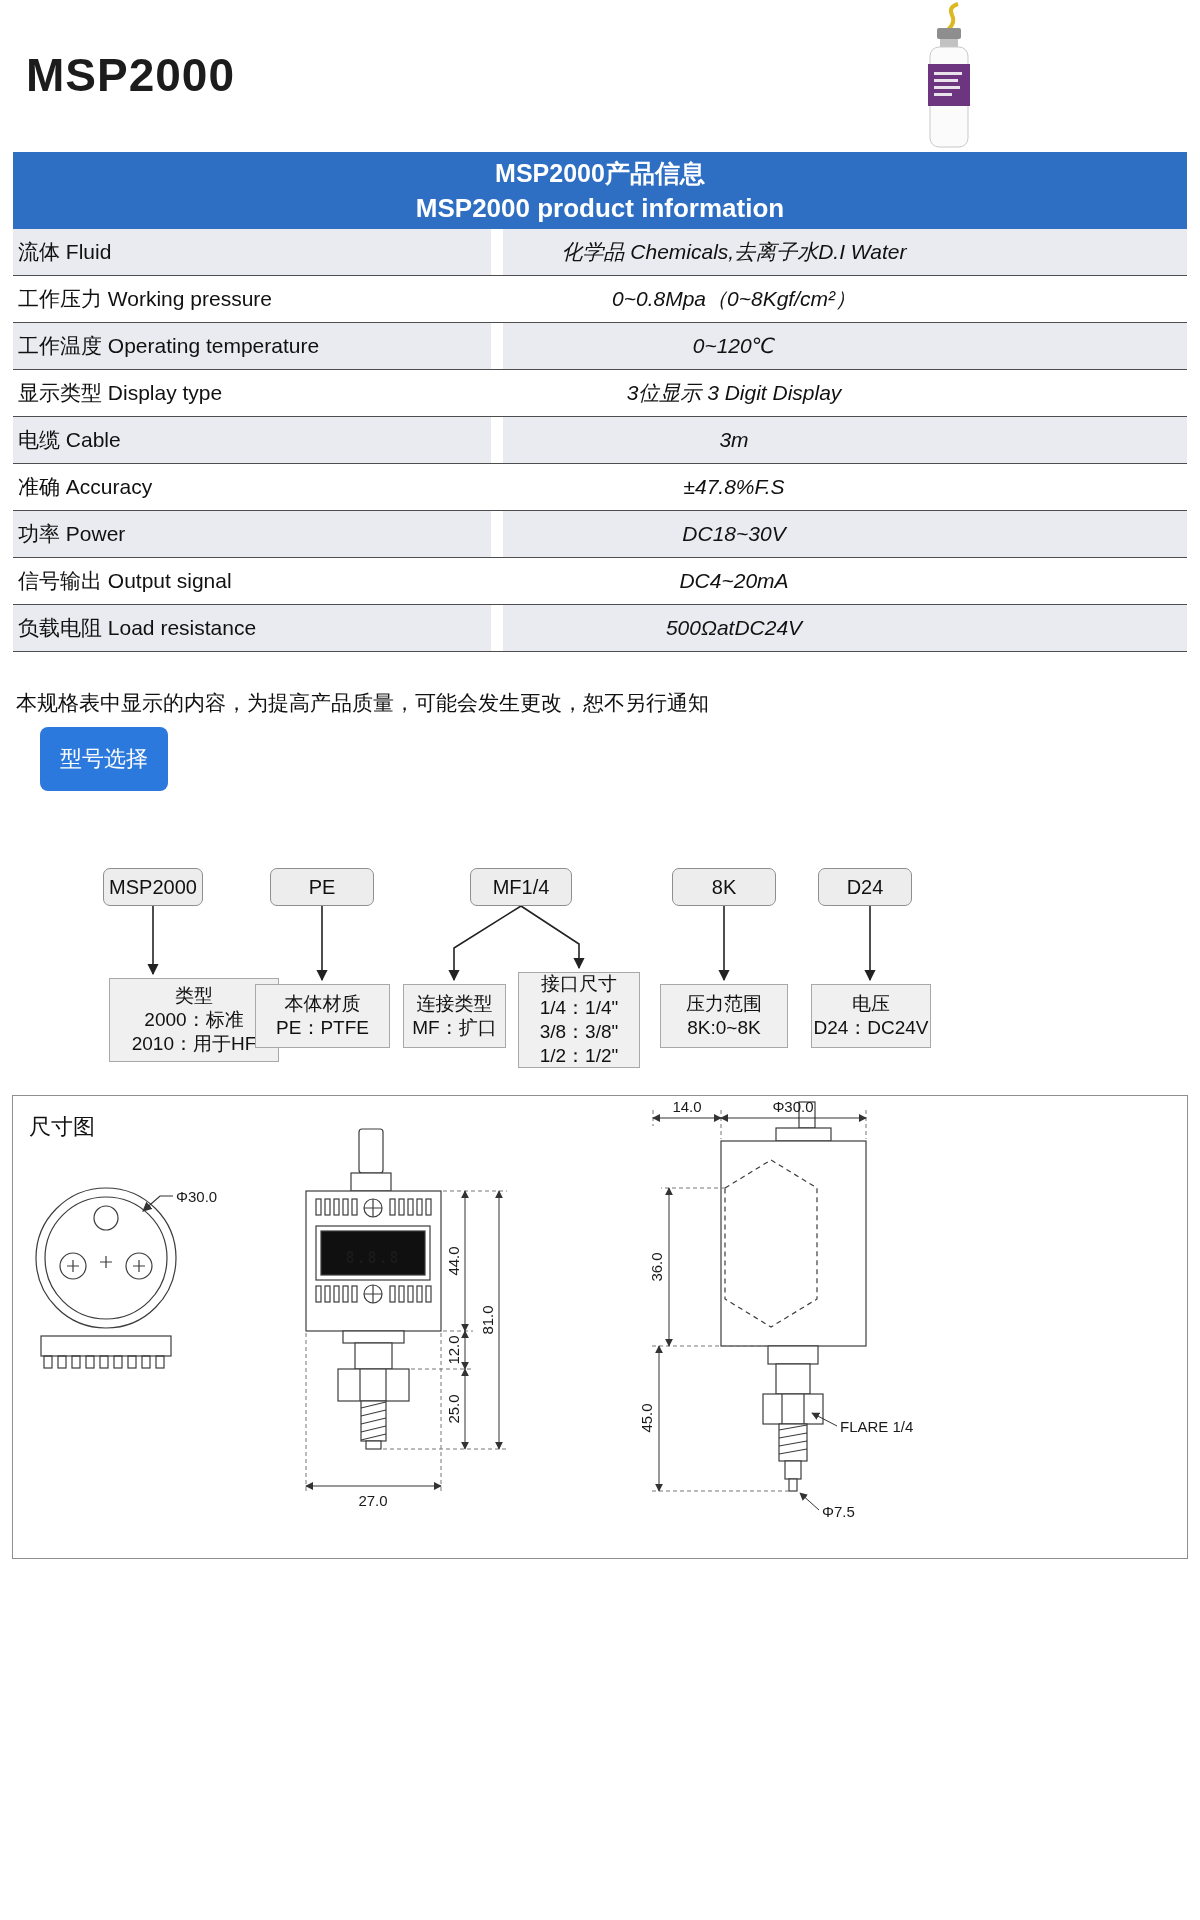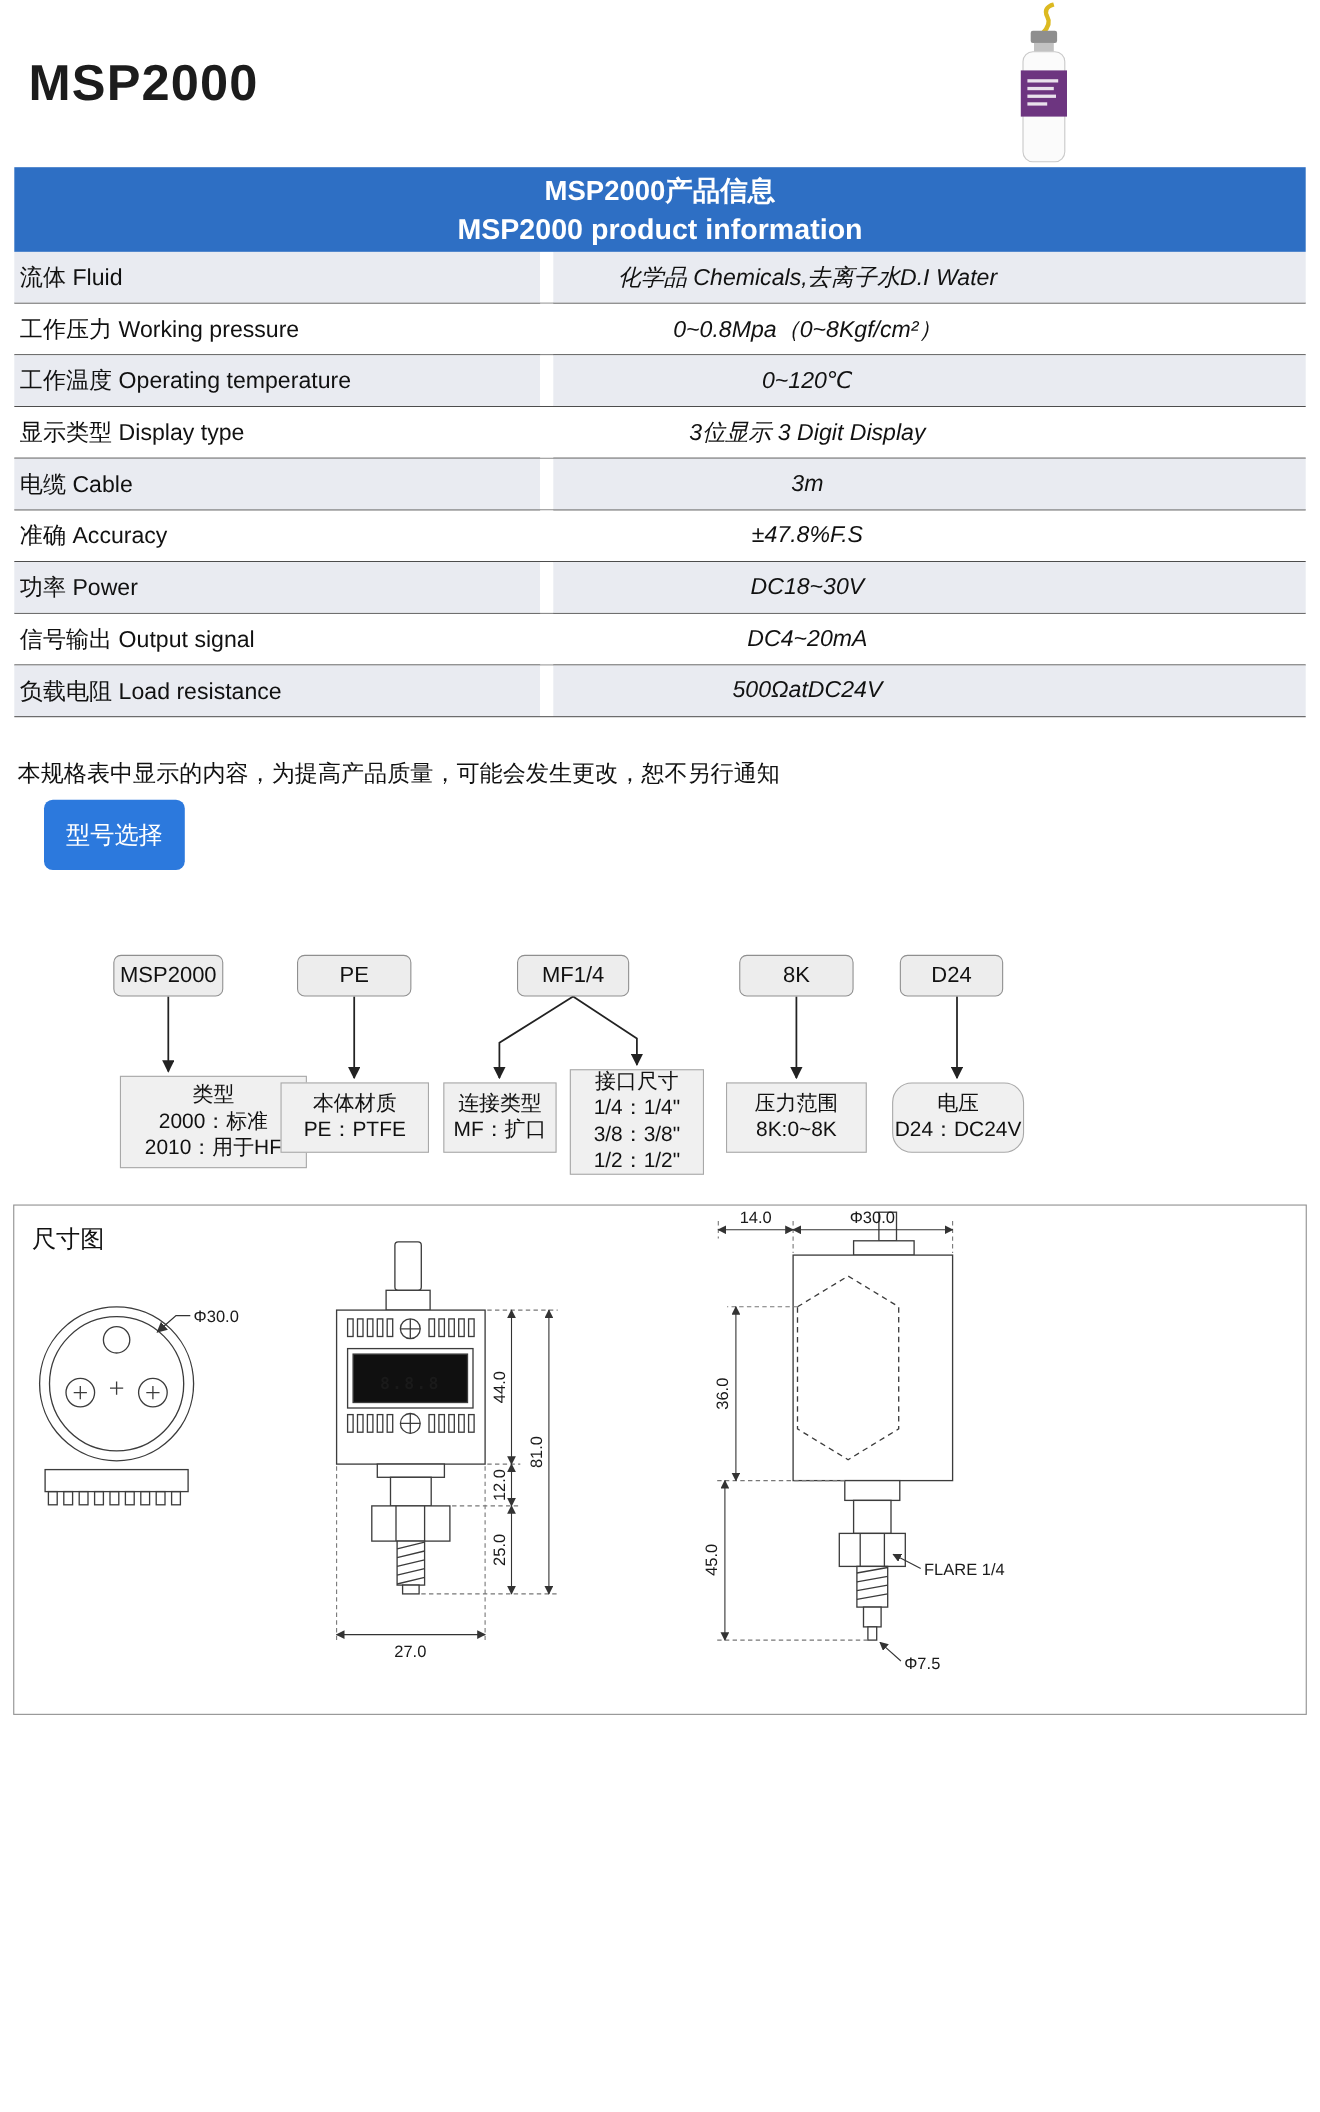--- a/index.html
+++ b/index.html
@@ -153,21 +153,21 @@
   <div class="desc-box" style="left:518px; top:972px; width:122px; height:96px;">
     <div>接口尺寸</div>
     <div>1/4：1/4"</div>
     <div>3/8：3/8"</div>
     <div>1/2：1/2"</div>
   </div>
   <div class="desc-box" style="left:660px; top:984px; width:128px; height:64px;">
     <div>压力范围</div>
     <div>8K:0~8K</div>
   </div>
-  <div class="desc-box" style="left:811px; top:984px; width:120px; height:64px;border-radius:18px;">
+  <div class="desc-box" style="left:811px; top:984px; width:120px; height:64px;">
     <div>电压</div>
     <div>D24：DC24V</div>
   </div>
 
   <div class="dim-box">
     <div class="dim-title">尺寸图</div>
 
     <svg class="dim-svg" width="1174" height="462" viewBox="0 0 1174 462">
       <defs>
         <marker id="da" viewBox="0 0 10 10" refX="9" refY="5" markerWidth="8" markerHeight="8" orient="auto-start-reverse">

